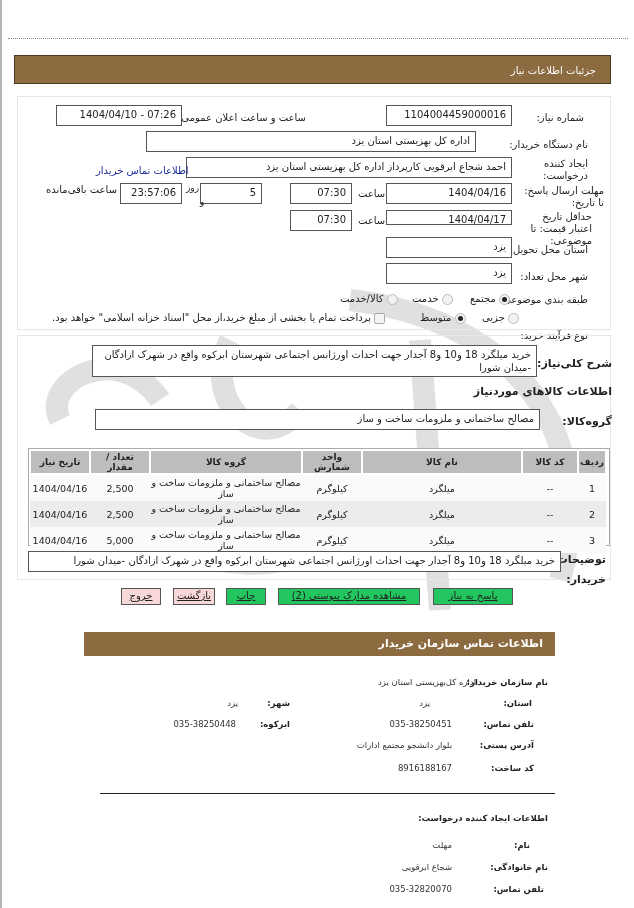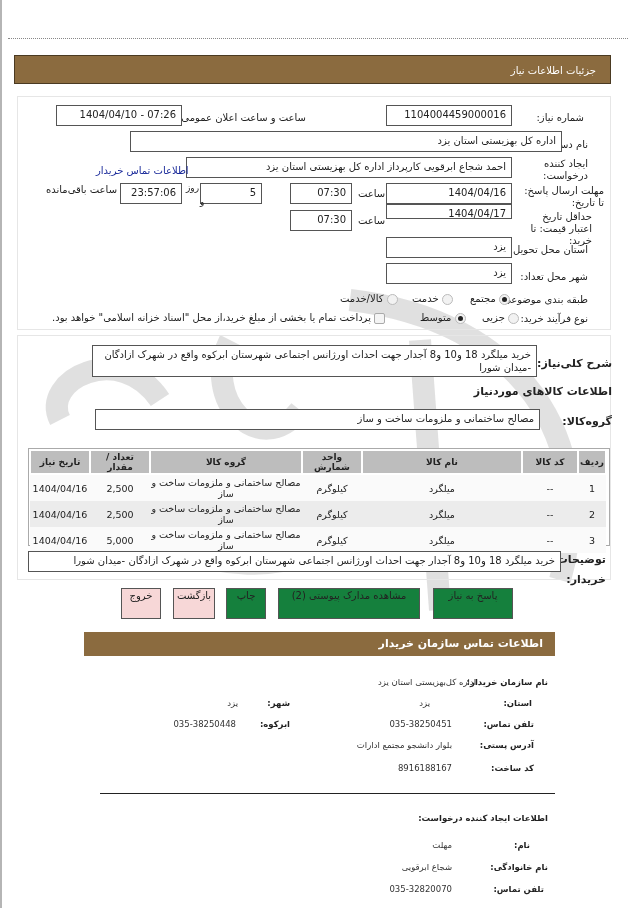--- a/index.html
+++ b/index.html
@@ -20,22 +20,22 @@
            vertical-align:middle; position:relative; }
   .radio.on::after { content:""; position:absolute; left:2px; top:2px; width:5px; height:5px; border-radius:50%; background:#222; }
   .check { display:inline-block; width:9px; height:9px; border:1px solid #aaa; background:#f4f4f4; vertical-align:middle; border-radius:2px; }
   .bold { font-weight:bold; font-size:11px; }
   table.items { position:absolute; left:29px; top:449px; width:578px; border-collapse:collapse; font-size:9.5px; }
   table.items th { background:#bdbdbd; color:#222; font-weight:bold; font-size:9px; height:19px; border:2px solid #fff; }
   table.items td { height:24px; text-align:center; border:0; line-height:11px; }
   table.items tr.odd td { background:#fafafa; }
   table.items tr.even td { background:#ececec; }
   .tablewrap { position:absolute; left:28px; top:448px; width:580px; height:96px; border:1px solid #aaa; }
-  .btn { position:absolute; height:31px; border:1px solid #555; font-size:10px; line-height:13px; text-align:center; box-sizing:border-box; }
-  .btn.green { background:#15803d; }
+  .btn { position:absolute; height:17px; border:1px solid #555; font-size:10px; line-height:13px; text-align:center; box-sizing:border-box;text-decoration:underline; }
+  .btn.green { background:#22c55e; }
   .btn.pink { background:#f7d7d7; }
   .contact-bar { position:absolute; left:84px; top:632px; width:471px; height:24px; background:#8b6b3f; color:#fff;
                  font-weight:bold; font-size:11px; line-height:24px; padding-right:12px; box-sizing:border-box; }
   .cl { position:absolute; font-size:8.5px; font-weight:bold; color:#222; white-space:nowrap; }
   .cv { position:absolute; font-size:8.5px; color:#333; white-space:nowrap; }
   .hr { position:absolute; left:100px; top:793px; width:455px; border-top:1px solid #222; }
   .watermark { position:absolute; pointer-events:none; }
 </style>
 </head>
 <body>
@@ -58,38 +58,38 @@
 </div>
 
 <div class="panel"></div>
 
 <span class="lbl" style="right:50px;top:112px">شماره نیاز:</span>
 <div class="box ltr" style="left:386px;top:105px;width:126px;height:21px">1104004459000016</div>
 <span class="lbl" style="right:328px;top:112px">ساعت و ساعت اعلان عمومی:</span>
 <div class="box ltr" style="left:56px;top:105px;width:126px;height:21px">1404/04/10 - 07:26</div>
 
 <span class="lbl" style="right:46px;top:139px">نام دستگاه خریدار:</span>
-<div class="box" style="left:130px;top:131px;width:432px;height:21px">اداره کل بهزیستی استان یزد</div>
+<div class="box" style="left:146px;top:131px;width:330px;height:21px">اداره کل بهزیستی استان یزد</div>
 
 <span class="lbl" style="right:46px;top:158px;width:70px;white-space:normal;line-height:12px">ایجاد کننده درخواست:</span>
 <div class="box" style="left:186px;top:157px;width:326px;height:21px">احمد شجاع ابرقویی کارپرداز اداره کل بهزیستی استان یزد</div>
 <span class="link" style="left:96px;top:165px">اطلاعات تماس خریدار</span>
 
 <span class="lbl" style="right:30px;top:185px;width:86px;white-space:normal;line-height:12px">مهلت ارسال پاسخ: تا تاریخ:</span>
 <div class="box ltr" style="left:386px;top:183px;width:126px;height:21px">1404/04/16</div>
 <span class="lbl" style="left:358px;top:188px">ساعت</span>
 <div class="box ltr" style="left:290px;top:183px;width:62px;height:21px">07:30</div>
 <div class="box ltr" style="left:200px;top:183px;width:62px;height:21px">5</div>
 <span class="lbl" style="left:186px;top:183px;font-size:9px">روز</span>
 <span class="lbl" style="left:200px;top:197px;font-size:9px">و</span>
 <div class="box ltr" style="left:120px;top:183px;width:62px;height:21px">23:57:06</div>
 <span class="lbl" style="left:46px;top:184px">ساعت باقی‌مانده</span>
 
-<span class="lbl" style="right:42px;top:211px;width:74px;white-space:normal;line-height:12px">حداقل تاریخ اعتبار قیمت: تا خرید:</span>
-<div class="box ltr" style="left:386px;top:204px;width:126px;height:15px">1404/04/17</div>
+<span class="lbl" style="right:42px;top:211px;width:74px;white-space:normal;line-height:12px">حداقل تاریخ اعتبار قیمت: تا موضوعی:</span>
+<div class="box ltr" style="left:386px;top:210px;width:126px;height:15px">1404/04/17</div>
 <span class="lbl" style="left:358px;top:215px">ساعت</span>
 <div class="box ltr" style="left:290px;top:210px;width:62px;height:21px">07:30</div>
 
 <span class="lbl" style="right:46px;top:244px">استان محل تحویل:</span>
 <div class="box" style="left:386px;top:237px;width:126px;height:21px">یزد</div>
 <span class="lbl" style="right:46px;top:271px">شهر محل تعداد:</span>
 <div class="box" style="left:386px;top:263px;width:126px;height:21px">یزد</div>
 
 <span class="lbl" style="right:46px;top:294px">طبقه بندی موضوعی:</span>
 <span class="lbl" style="left:470px;top:293px">
@@ -98,21 +98,21 @@
 </span>
 <span class="lbl" style="left:412px;top:293px">
   <span class="radio"></span>
   <span>خدمت</span>
 </span>
 <span class="lbl" style="left:340px;top:293px">
   <span class="radio"></span>
   <span>کالا/خدمت</span>
 </span>
 
-<span class="lbl" style="right:46px;top:313px">نوع فرآیند خرید:</span>
+<span class="lbl" style="right:46px;top:330px">نوع فرآیند خرید:</span>
 <span class="lbl" style="left:482px;top:312px">
   <span class="radio"></span>
   <span>جزیی</span>
 </span>
 <span class="lbl" style="left:420px;top:312px">
   <span class="radio on"></span>
   <span>متوسط</span>
 </span>
 <span class="lbl" style="left:52px;top:312px">
   <span class="check"></span>

